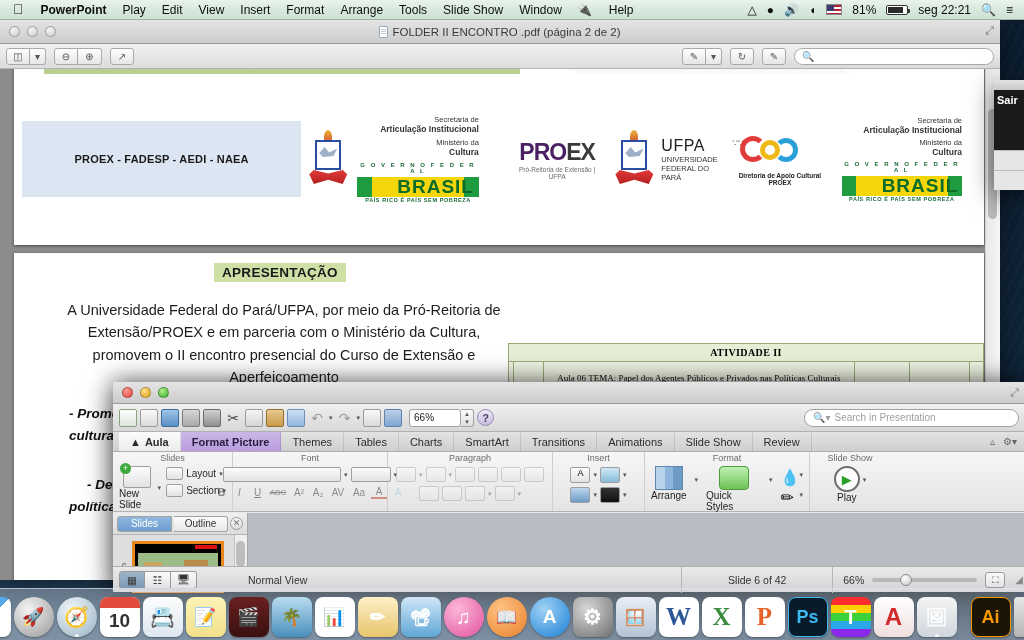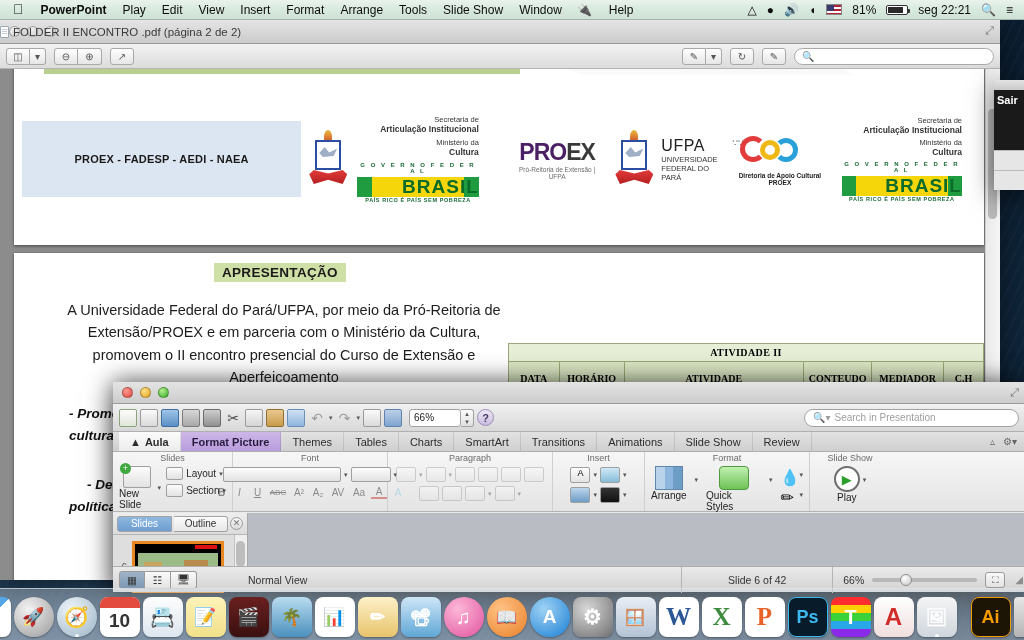--- a/index.html
+++ b/index.html
@@ -61,21 +61,21 @@
   }
   .traffic { display: flex; gap: 7px; padding-left: 9px; }
   .dot { width: 11px; height: 11px; border-radius: 50%; border: 1px solid rgba(0,0,0,.25); }
   .dot.r { background: radial-gradient(circle at 35% 30%, #ff9a92, #e0483e); }
   .dot.y { background: radial-gradient(circle at 35% 30%, #ffe08a, #dfa21c); }
   .dot.g { background: radial-gradient(circle at 35% 30%, #b4ef8c, #34ac2b); }
   .dot.gray { background: radial-gradient(circle at 35% 30%, #f2f2f2, #cfcfcf); }
   .wtitle {
     position:absolute; left:0; right:0; text-align:center;
     font-size: 11.5px; color: #3a3a3a; pointer-events:none;
-    display:flex; align-items:center; gap:4px;
+    display:flex; align-items:center; justify-content:center; gap:4px;
   }
   .docicon {
     width: 9px; height: 12px; background:#fff; border:1px solid #9aa7b5; border-radius:1px;
     position:relative; display:inline-block;
   }
   .docicon::after{ content:""; position:absolute; left:1px; right:1px; top:2px; height:1px;
     box-shadow:0 0 0 0 #9aa7b5, 0 2px 0 0 #c3ccd6, 0 4px 0 0 #c3ccd6; background:#c3ccd6; }
   .docicon.pp { background:#f0fbf3; border-color:#6aab7d; }
   .expand-ico { position:absolute; right:6px; top:4px; color:#777; font-size:11px; }
 
@@ -155,21 +155,21 @@
     background: linear-gradient(to bottom,#e23b3b,#b52020);
     clip-path: polygon(0 30%, 12% 0, 50% 25%, 88% 0, 100% 30%, 88% 100%, 50% 70%, 12% 100%);
   }
   .brasil-logo { width: 135px; text-align: right; }
   .brasil-logo .l1 { font-size: 7.5px; color:#333; line-height:1.25; }
   .brasil-logo .l1 b { font-size: 8.5px; }
   .brasil-word {
     margin-top: 3px; background: linear-gradient(to right,#1f9c3f 0 12%, #f5d60a 12% 88%, #1f9c3f 88% 100%);
     color:#0a6b2a; font-weight:bold; font-size: 19px; letter-spacing: 1px;
     -webkit-text-stroke: 0;
-    text-align:right; line-height: 1.1; position:relative;padding-left:40px;
+    text-align:left; line-height: 1.1; position:relative;padding-left:40px;
   }
   .gov-fed { font-size:6px; letter-spacing:2px; color:#1a6b36; font-weight:bold; text-align:center; }
   .paisrico { font-size:5.5px; letter-spacing:.6px; color:#1a6b36; font-weight:bold; text-align:center; }
   .proexlogo { color:#4b1f63; font-weight:bold; font-size: 23px; letter-spacing:-1px; }
   .proexlogo .ex { color:#3a3a3a; }
   .proexsub { font-size: 6.5px; color:#6b6b6b; }
   .dac-logo { width: 86px; height: 40px; position:relative; }
   .dac-logo .c1{ position:absolute; left:8px; top:4px; width:26px; height:26px; border:5px solid #e23b3b; border-radius:50%; border-right-color:transparent; }
   .dac-logo .c2{ position:absolute; left:28px; top:8px; width:20px; height:20px; border:5px solid #f0b814; border-radius:50%; }
   .dac-logo .c3{ position:absolute; left:42px; top:6px; width:24px; height:24px; border:5px solid #2aa0d8; border-radius:50%; border-left-color:transparent; }
@@ -543,28 +543,20 @@
           <div class="b2">- Desenvolver ...</div>
           <div>políticas ...</div>
         </div>
 
         <table class="ptable">
           <tbody>
               <tr>
             <td class="hdr0" colspan="6">ATIVIDADE II</td>
           </tr>
           <tr>
-            <th class="hdr1" style="width:48px">DATA</th>
-            <th class="hdr1" style="width:62px">HORÁRIO</th>
-            <th class="hdr1" style="width:170px">ATIVIDADE</th>
-            <th class="hdr1" style="width:65px">CONTEUDO</th>
-            <th class="hdr1" style="width:68px">MEDIADOR</th>
-            <th class="hdr1" style="width:38px">C.H</th>
-          </tr>
-          <tr>
             <td class="cell"></td>
             <td class="cell" style="vertical-align:bottom">8h/11h</td>
             <td class="cell">Aula 06
 TEMA: Papel dos Agentes Públicos e Privados nas Políticas Culturais (Estado, Sociedade, Mercado): Os</td>
             <td class="cell" style="vertical-align:bottom">Painéis/ debates</td>
             <td class="cell" style="vertical-align:bottom">Prof. Esp. Thyago</td>
             <td class="cell" style="vertical-align:bottom">3 h</td>
           </tr>
         </tbody>
           </table>

